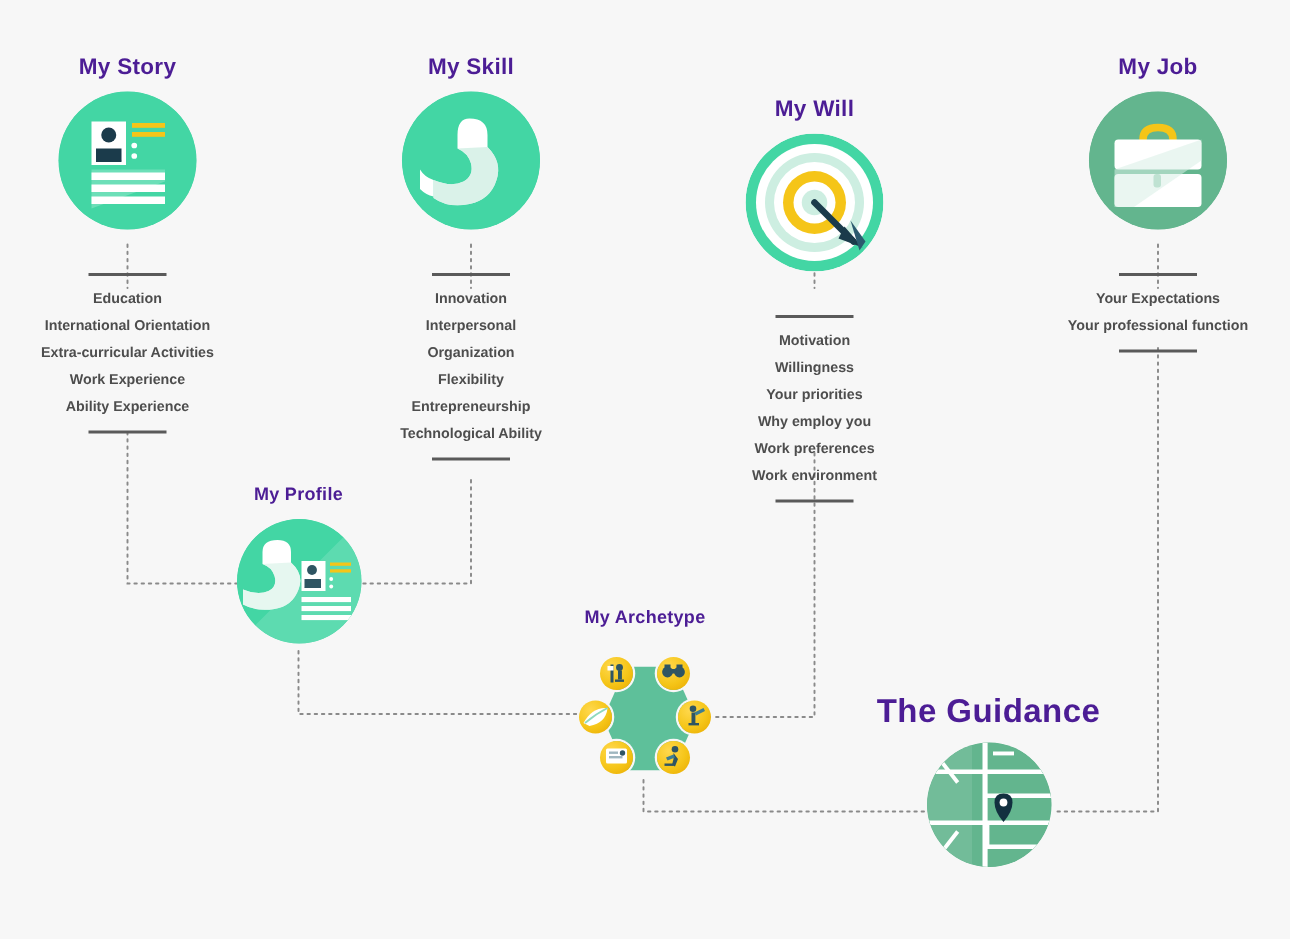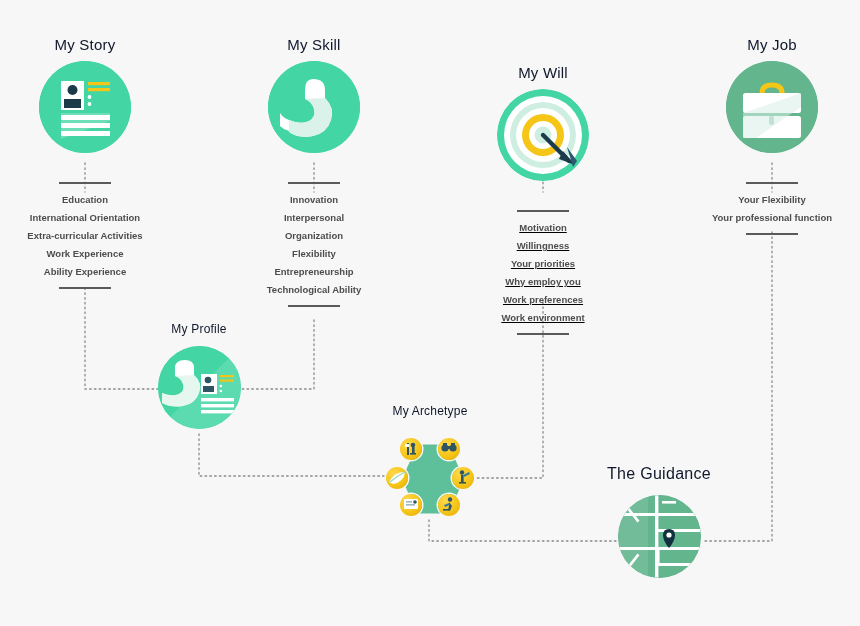--- a/index.html
+++ b/index.html
@@ -32,35 +32,35 @@
     z-index: 1;
   }
 
   
   .node {
     position: absolute;
     z-index: 2;
   }
   .node-title {
     text-align: center;
-    font-weight: normal;
-    color: #0f172a;
+    font-weight: bold;
+    color: #4c1d95;
     letter-spacing: .2px;
     white-space: nowrap;
   }
   .col-title {
     font-size: 15px;
     line-height: 17px;
   }
   .mid-title {
     font-size: 12px;
     line-height: 17px;
   }
   .big-title {
-    font-size: 16px;
+    font-size: 22px;
     line-height: 24px;
     letter-spacing: .3px;
   }
 
   .circle {
     border-radius: 50%;
     overflow: hidden;
     position: relative;
   }
 
@@ -210,21 +210,21 @@
         <circle cx="46" cy="46" r="27" fill="#ffffff"></circle>
         <circle cx="46" cy="46" r="21" fill="#f5c518"></circle>
         <circle cx="46" cy="46" r="14" fill="#ffffff"></circle>
         <circle cx="46" cy="46" r="8.5" fill="#cdeee1"></circle>
         <line x1="46" y1="46" x2="72" y2="72" stroke="#1b3b4b" stroke-width="4.4" stroke-linecap="round"></line>
         <path d="M66 62 L78 76 L62 70 Z" fill="#1b3b4b"></path>
         <path d="M70 58 L80 72 L76 78 Z" fill="#2c5a6e"></path>
       </svg>
     </div>
 
-    <div class="list-block" style="margin-top:29px;text-decoration:underline;">
+    <div class="list-block" style="margin-top:29px;">
       <div class="rule"></div>
       <div class="list-items">
         <div class="list-item">Motivation</div>
         <div class="list-item">Willingness</div>
         <div class="list-item">Your priorities</div>
         <div class="list-item">Why employ you</div>
         <div class="list-item">Work preferences</div>
         <div class="list-item">Work environment</div>
       </div>
       <div class="rule"></div>
@@ -241,21 +241,21 @@
         <rect x="17" y="32" width="58" height="20" rx="2.5" fill="#ffffff"></rect>
         <rect x="17" y="55" width="58" height="22" rx="2.5" fill="#ffffff"></rect>
         <rect x="43" y="55" width="5" height="9" rx="2" fill="#9fd3bb"></rect>
         <path d="M17 52 L75 32 L75 46 L30 77 L17 77 Z" fill="#d9efe5" opacity=".55"></path>
       </svg>
     </div>
 
     <div class="list-block" style="margin-top:29px;">
       <div class="rule"></div>
       <div class="list-items">
-        <div class="list-item">Your Flexibility</div>
+        <div class="list-item">Your Expectations</div>
         <div class="list-item">Your professional function</div>
       </div>
       <div class="rule"></div>
     </div>
   </div>
 
   <div class="node" style="left:124px; top:321px; width:150px;">
     <div class="node-title mid-title">My Profile</div>
 
     <div class="circle" style="width:83px;height:83px;margin:8px auto 0;background:#43d6a4;">

